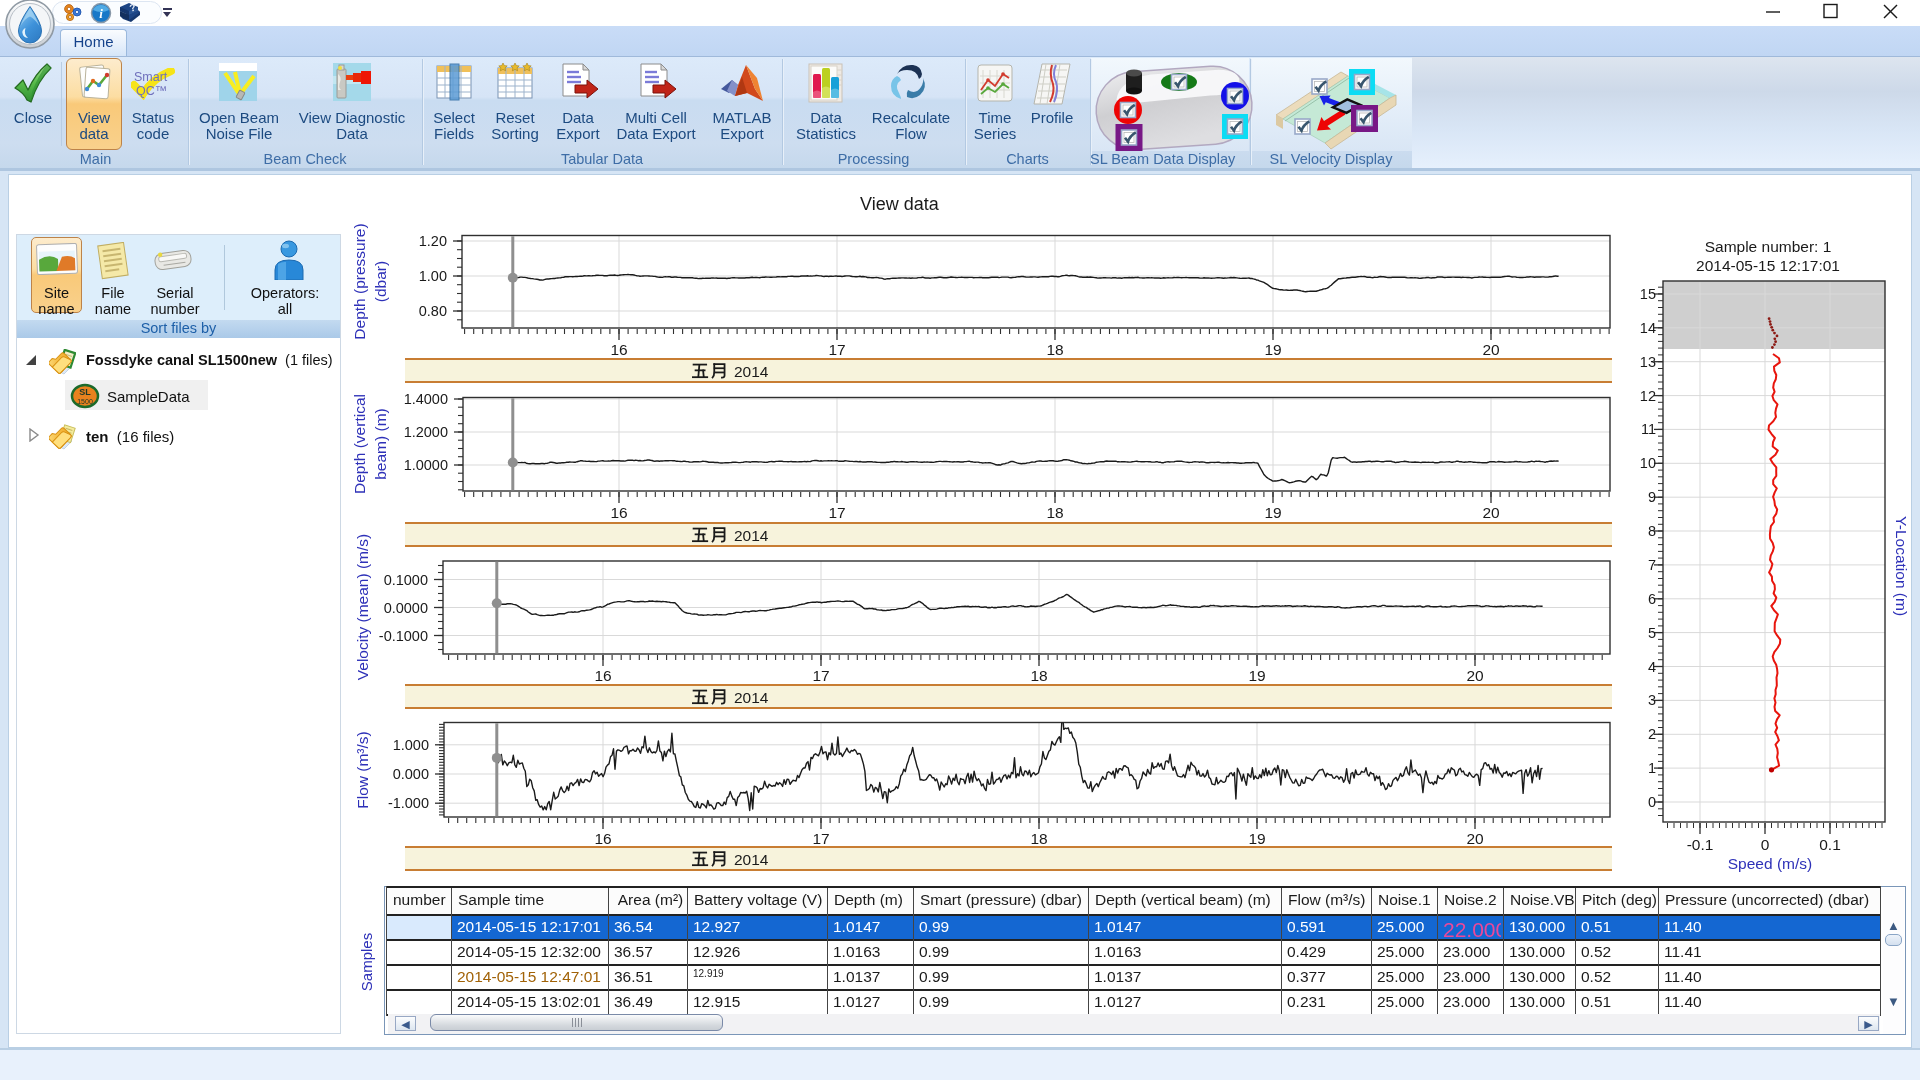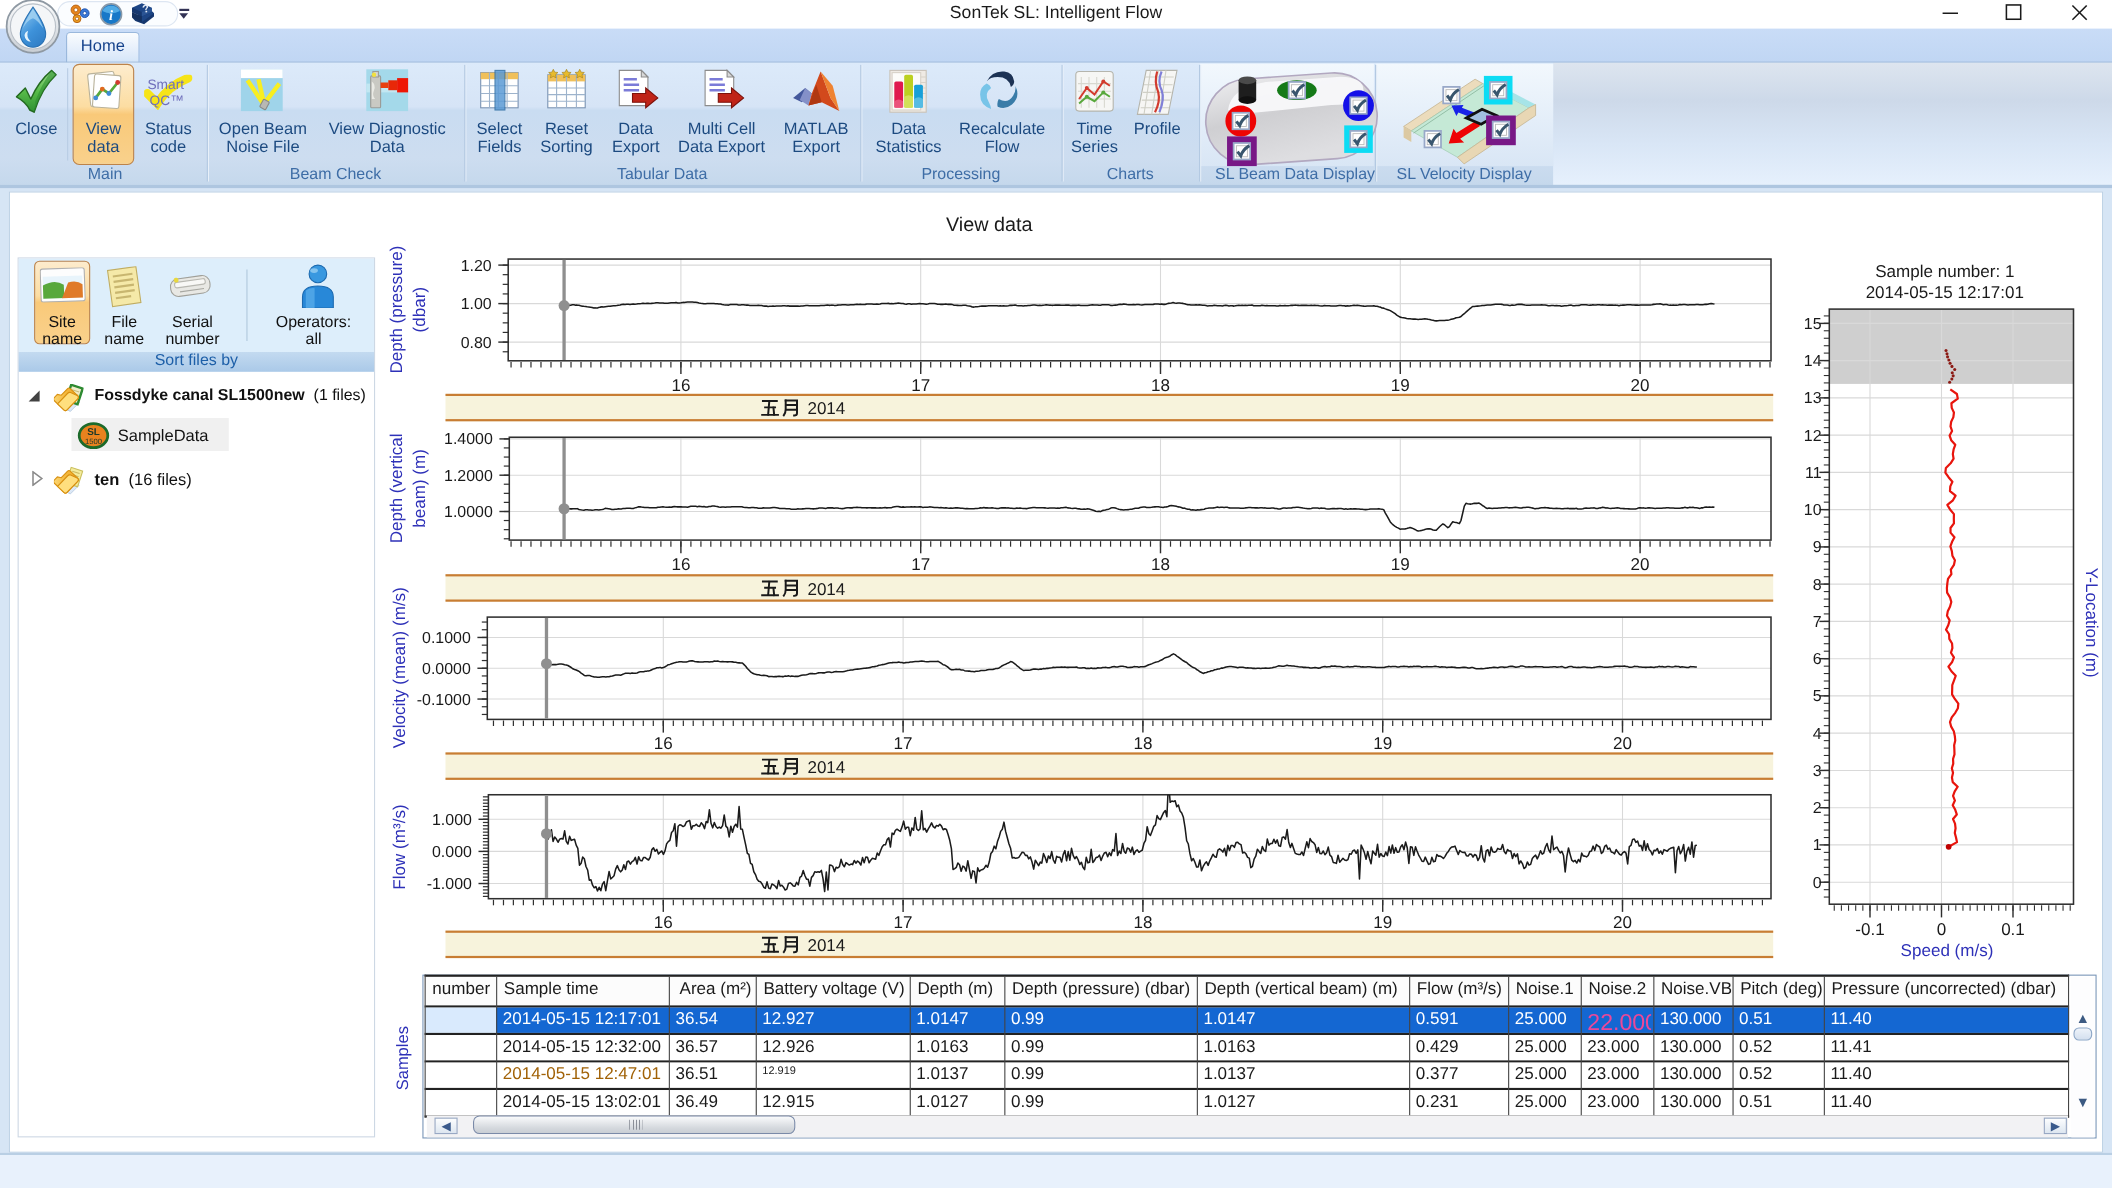--- a/index.html
+++ b/index.html
@@ -5,21 +5,20 @@
 html,body { width:1920px; height:1080px; overflow:hidden; font-family:"Liberation Sans", sans-serif; background:#fff; }
 #root { position:absolute; left:0; top:0; width:1920px; height:1080px; }
 </style></head>
 <body>
 <div id="root">
 <div style="position:absolute;left:0;top:57px;width:1920px;height:1023px;background:#d6e5f5"></div>
 
 <div style="position:absolute;left:0;top:0;width:1920px;height:26px;background:#ffffff"></div>
 <div style="position:absolute;left:0;top:26px;width:1920px;height:31px;background:linear-gradient(#c9dcf7,#c0d6f3)"></div>
 <div style="position:absolute;left:52px;top:1px;width:110px;height:23px;background:#fbfdff;border:1px solid #dde6f2;border-radius:12px"></div>
-<div style="position:absolute;left:0;top:0;width:1920px;height:26px;text-align:center;font-size:16px;color:#1a1a1a;line-height:24px">SonTek SL: Intelligent Flow</div>
 
 <svg style="position:absolute;left:62px;top:3px" width="22" height="20" viewBox="0 0 22 20">
 <g fill="#e8861c" stroke="#b05c10" stroke-width="0.8">
         <circle cx="7" cy="6" r="4.4"></circle>
         <circle cx="7" cy="6" r="1.8" fill="#fff"></circle>
       </g>
 <g fill="#3878d8" stroke="#1c50a8" stroke-width="0.8">
         <circle cx="15" cy="9" r="4"></circle>
         <circle cx="15" cy="9" r="1.6" fill="#fff"></circle>
       </g>
@@ -85,21 +84,21 @@
     <div style="position:absolute;left:422px;top:59px;width:1px;height:106px;background:#b3c9e2;box-shadow:1px 0 0 #e8f0f9"></div>
     <div style="position:absolute;left:782px;top:59px;width:1px;height:106px;background:#b3c9e2;box-shadow:1px 0 0 #e8f0f9"></div>
     <div style="position:absolute;left:965px;top:59px;width:1px;height:106px;background:#b3c9e2;box-shadow:1px 0 0 #e8f0f9"></div>
     <div style="position:absolute;left:1090px;top:59px;width:1px;height:106px;background:#b3c9e2;box-shadow:1px 0 0 #e8f0f9"></div>
     <div style="position:absolute;left:1250px;top:59px;width:1px;height:106px;background:#b3c9e2;box-shadow:1px 0 0 #e8f0f9"></div>
     <div style="position:absolute;left:3px;top:151px;width:185px;height:16px;text-align:center;font-size:14.5px;color:#3e6da6">Main</div>
     <div style="position:absolute;left:188px;top:151px;width:234px;height:16px;text-align:center;font-size:14.5px;color:#3e6da6">Beam Check</div>
     <div style="position:absolute;left:422px;top:151px;width:360px;height:16px;text-align:center;font-size:14.5px;color:#3e6da6">Tabular Data</div>
     <div style="position:absolute;left:782px;top:151px;width:183px;height:16px;text-align:center;font-size:14.5px;color:#3e6da6">Processing</div>
     <div style="position:absolute;left:965px;top:151px;width:125px;height:16px;text-align:center;font-size:14.5px;color:#3e6da6">Charts</div>
-    <div style="position:absolute;left:1090px;top:151px;width:160px;height:16px;text-align:right;font-size:14.5px;color:#3e6da6">SL Beam Data Display</div>
+    <div style="position:absolute;left:1090px;top:151px;width:160px;height:16px;text-align:left;font-size:14.5px;color:#3e6da6">SL Beam Data Display</div>
     <div style="position:absolute;left:1250px;top:151px;width:162px;height:16px;text-align:center;font-size:14.5px;color:#3e6da6">SL Velocity Display</div>
 <div style="position:absolute;left:61px;top:62px;width:1px;height:84px;background:#b9cde4"></div>
 <div style="position:absolute;left:5px;top:58px;width:57px;height:92px;">
 <div style="position:absolute;left:8px;top:4px"><svg width="40" height="44" viewBox="0 0 40 44">
 <defs>
             <linearGradient id="grn" x1="0" y1="0" x2="0" y2="1">
 <stop offset="0" stop-color="#9ede8e"></stop>
               <stop offset="0.5" stop-color="#57bb49"></stop>
               <stop offset="1" stop-color="#2f9032"></stop>
             </linearGradient>
@@ -1471,21 +1470,21 @@
       <text x="1770" y="869" font-size="15.5" fill="#2e31b8" text-anchor="middle">Speed (m/s)</text>
       <text x="1896" y="566" font-size="15.5" fill="#2e31b8" text-anchor="middle" transform="rotate(90 1896 566)">Y-Location (m)</text>
     </svg>
 <div style="position:absolute;left:384px;top:886px;width:1522px;height:149px;border:1px solid #7a96b8;background:#fff"></div>
 <div style="position:absolute;left:386px;top:888px;width:1495px;height:26px;background:#fcfcfc"></div>
     <div style="position:absolute;left:393px;top:891px;width:57px;height:22px;font-size:15.5px;color:#1a1a1a;text-align:left;overflow:hidden;white-space:nowrap">number</div>
     <div style="position:absolute;left:458px;top:891px;width:149px;height:22px;font-size:15.5px;color:#1a1a1a;text-align:left;overflow:hidden;white-space:nowrap">Sample time</div>
     <div style="position:absolute;left:615px;top:891px;width:71px;height:22px;font-size:15.5px;color:#1a1a1a;text-align:center;overflow:hidden;white-space:nowrap">Area (m²)</div>
     <div style="position:absolute;left:694px;top:891px;width:132px;height:22px;font-size:15.5px;color:#1a1a1a;text-align:left;overflow:hidden;white-space:nowrap">Battery voltage (V)</div>
     <div style="position:absolute;left:834px;top:891px;width:78px;height:22px;font-size:15.5px;color:#1a1a1a;text-align:left;overflow:hidden;white-space:nowrap">Depth (m)</div>
-    <div style="position:absolute;left:920px;top:891px;width:167px;height:22px;font-size:15.5px;color:#1a1a1a;text-align:left;overflow:hidden;white-space:nowrap">Depth (pressure) (dbar)</div>
+    <div style="position:absolute;left:920px;top:891px;width:167px;height:22px;font-size:15.5px;color:#1a1a1a;text-align:left;overflow:hidden;white-space:nowrap">Smart (pressure) (dbar)</div>
     <div style="position:absolute;left:1095px;top:891px;width:185px;height:22px;font-size:15.5px;color:#1a1a1a;text-align:left;overflow:hidden;white-space:nowrap">Depth (vertical beam) (m)</div>
     <div style="position:absolute;left:1288px;top:891px;width:82px;height:22px;font-size:15.5px;color:#1a1a1a;text-align:left;overflow:hidden;white-space:nowrap">Flow (m³/s)</div>
     <div style="position:absolute;left:1378px;top:891px;width:58px;height:22px;font-size:15.5px;color:#1a1a1a;text-align:left;overflow:hidden;white-space:nowrap">Noise.1</div>
     <div style="position:absolute;left:1444px;top:891px;width:58px;height:22px;font-size:15.5px;color:#1a1a1a;text-align:left;overflow:hidden;white-space:nowrap">Noise.2</div>
     <div style="position:absolute;left:1510px;top:891px;width:64px;height:22px;font-size:15.5px;color:#1a1a1a;text-align:left;overflow:hidden;white-space:nowrap">Noise.VB</div>
     <div style="position:absolute;left:1582px;top:891px;width:75px;height:22px;font-size:15.5px;color:#1a1a1a;text-align:left;overflow:hidden;white-space:nowrap">Pitch (deg)</div>
     <div style="position:absolute;left:1665px;top:891px;width:216px;height:22px;font-size:15.5px;color:#1a1a1a;text-align:left;overflow:hidden;white-space:nowrap">Pressure (uncorrected) (dbar)</div>
     <div style="position:absolute;left:386px;top:886px;width:1495px;height:2px;background:#222"></div>
     <div style="position:absolute;left:386px;top:914px;width:1495px;height:2px;background:#222"></div>
     <div style="position:absolute;left:386px;top:916px;width:65px;height:23px;background:#d9eafd"></div>

